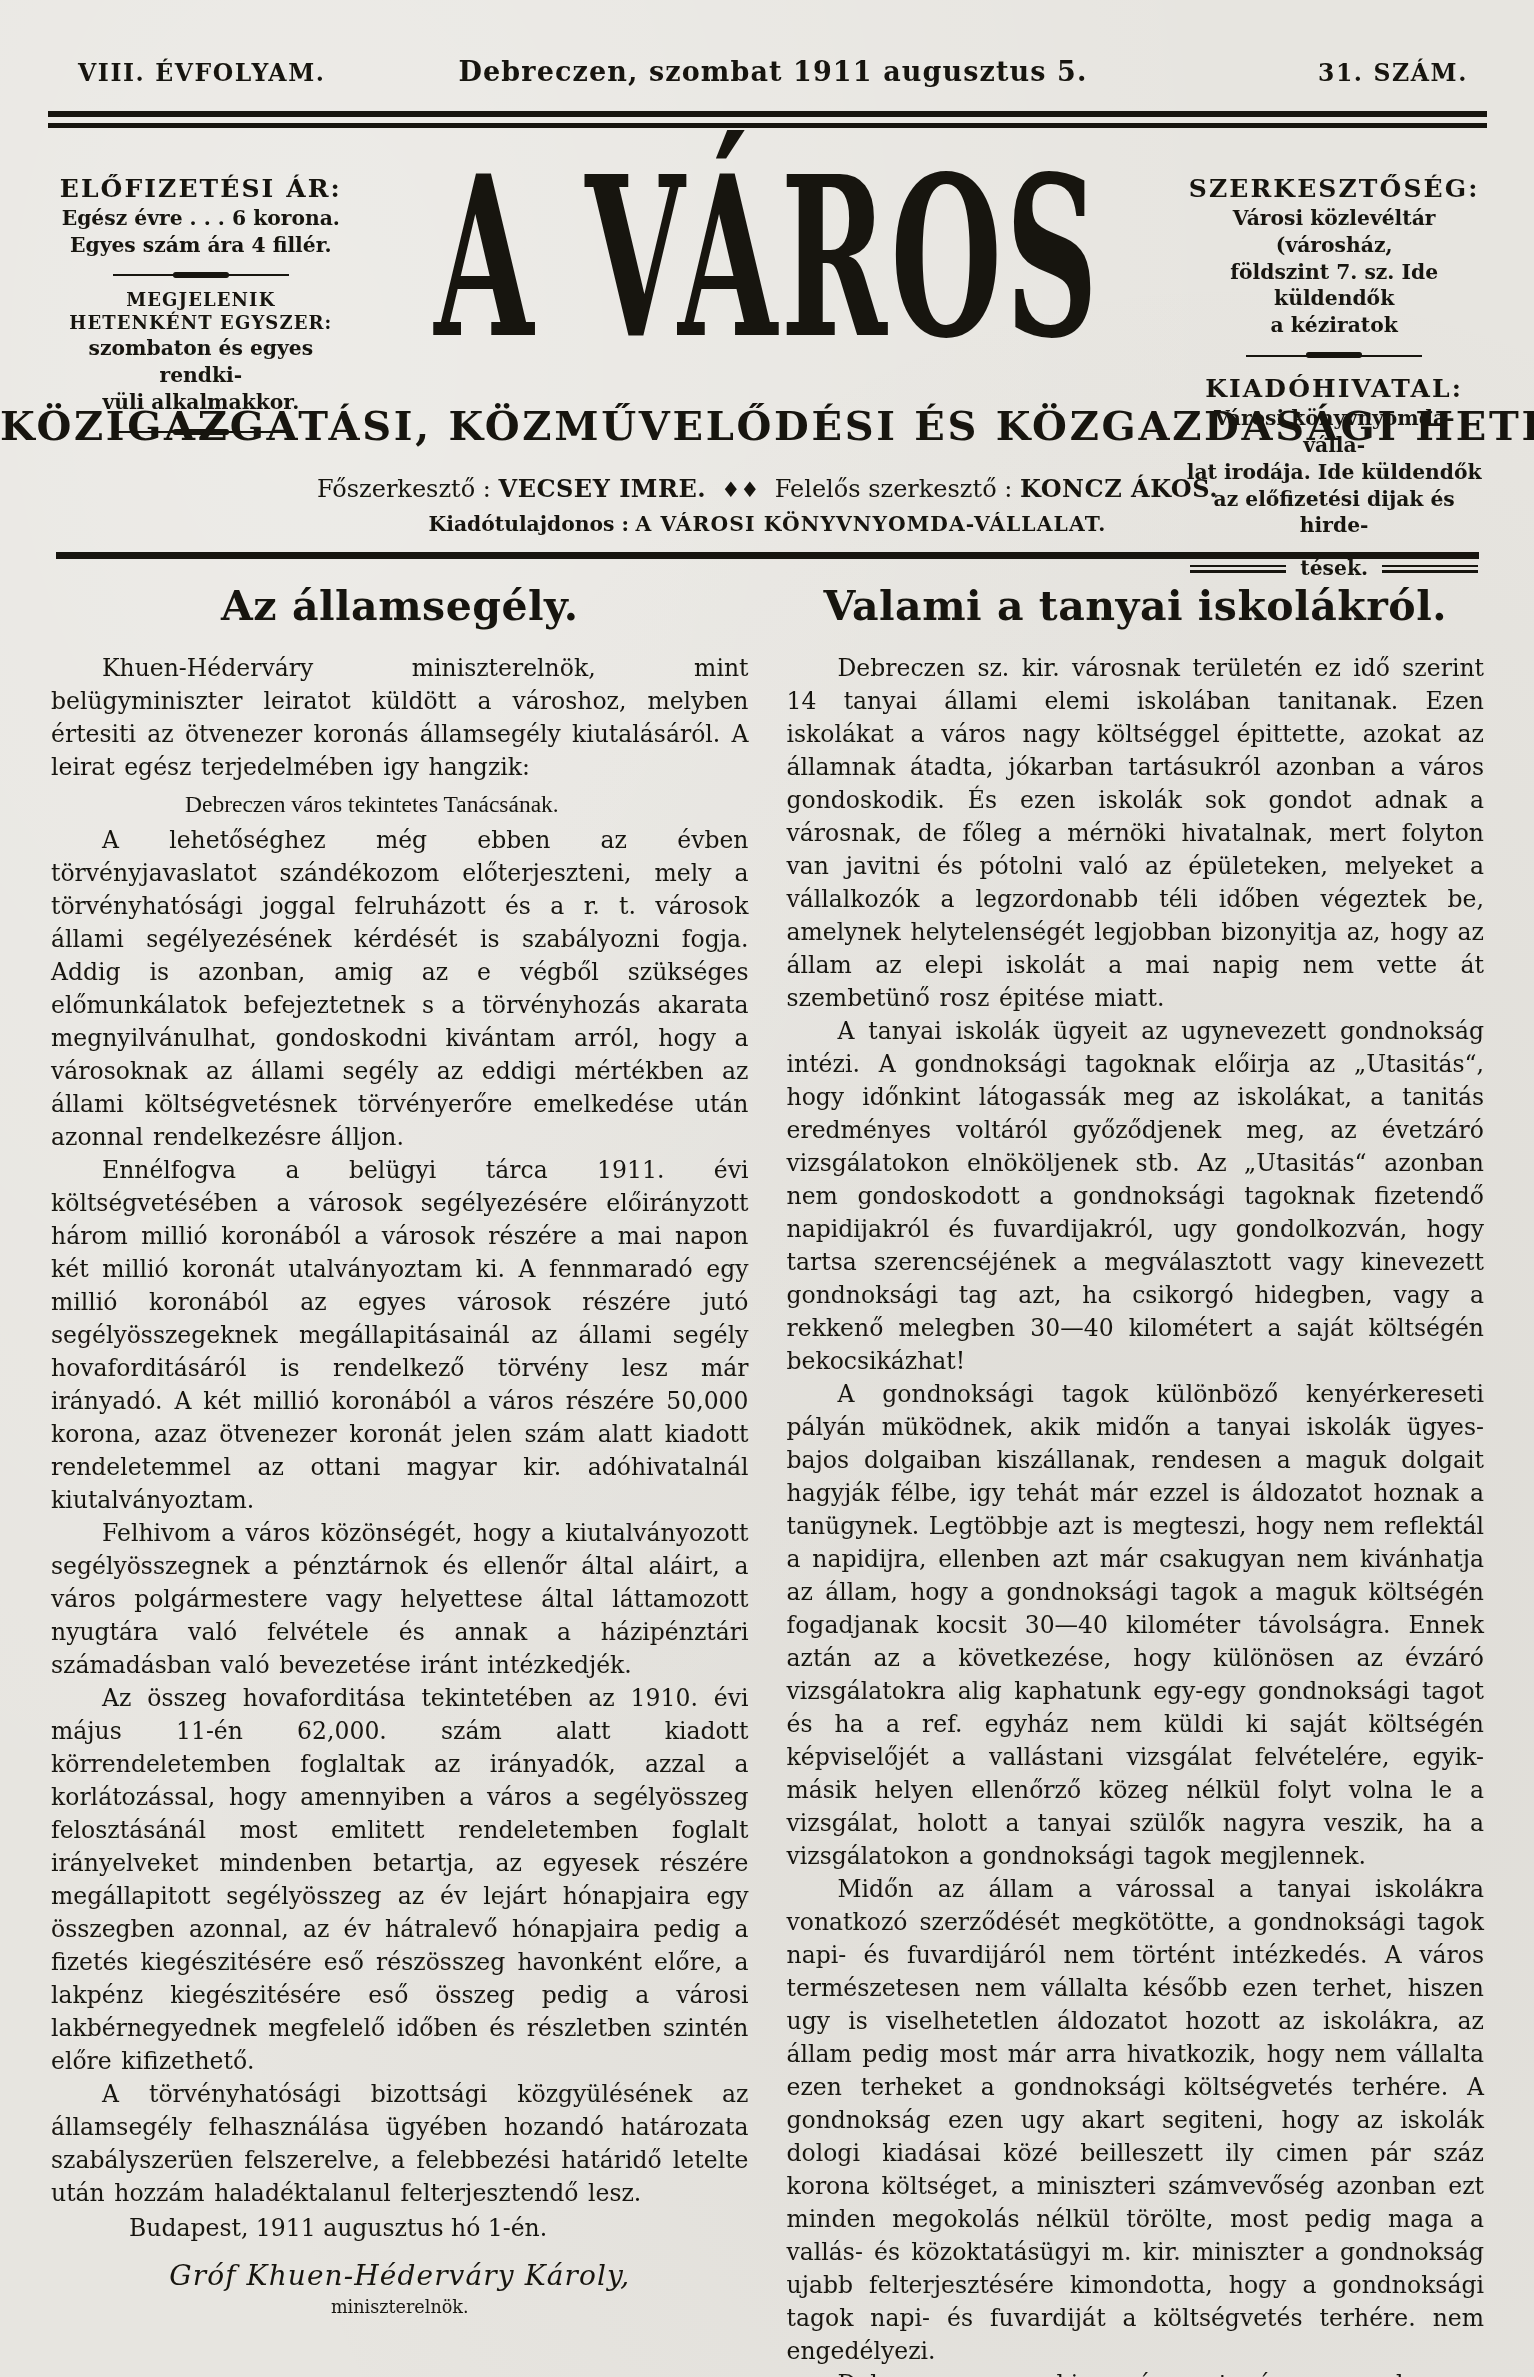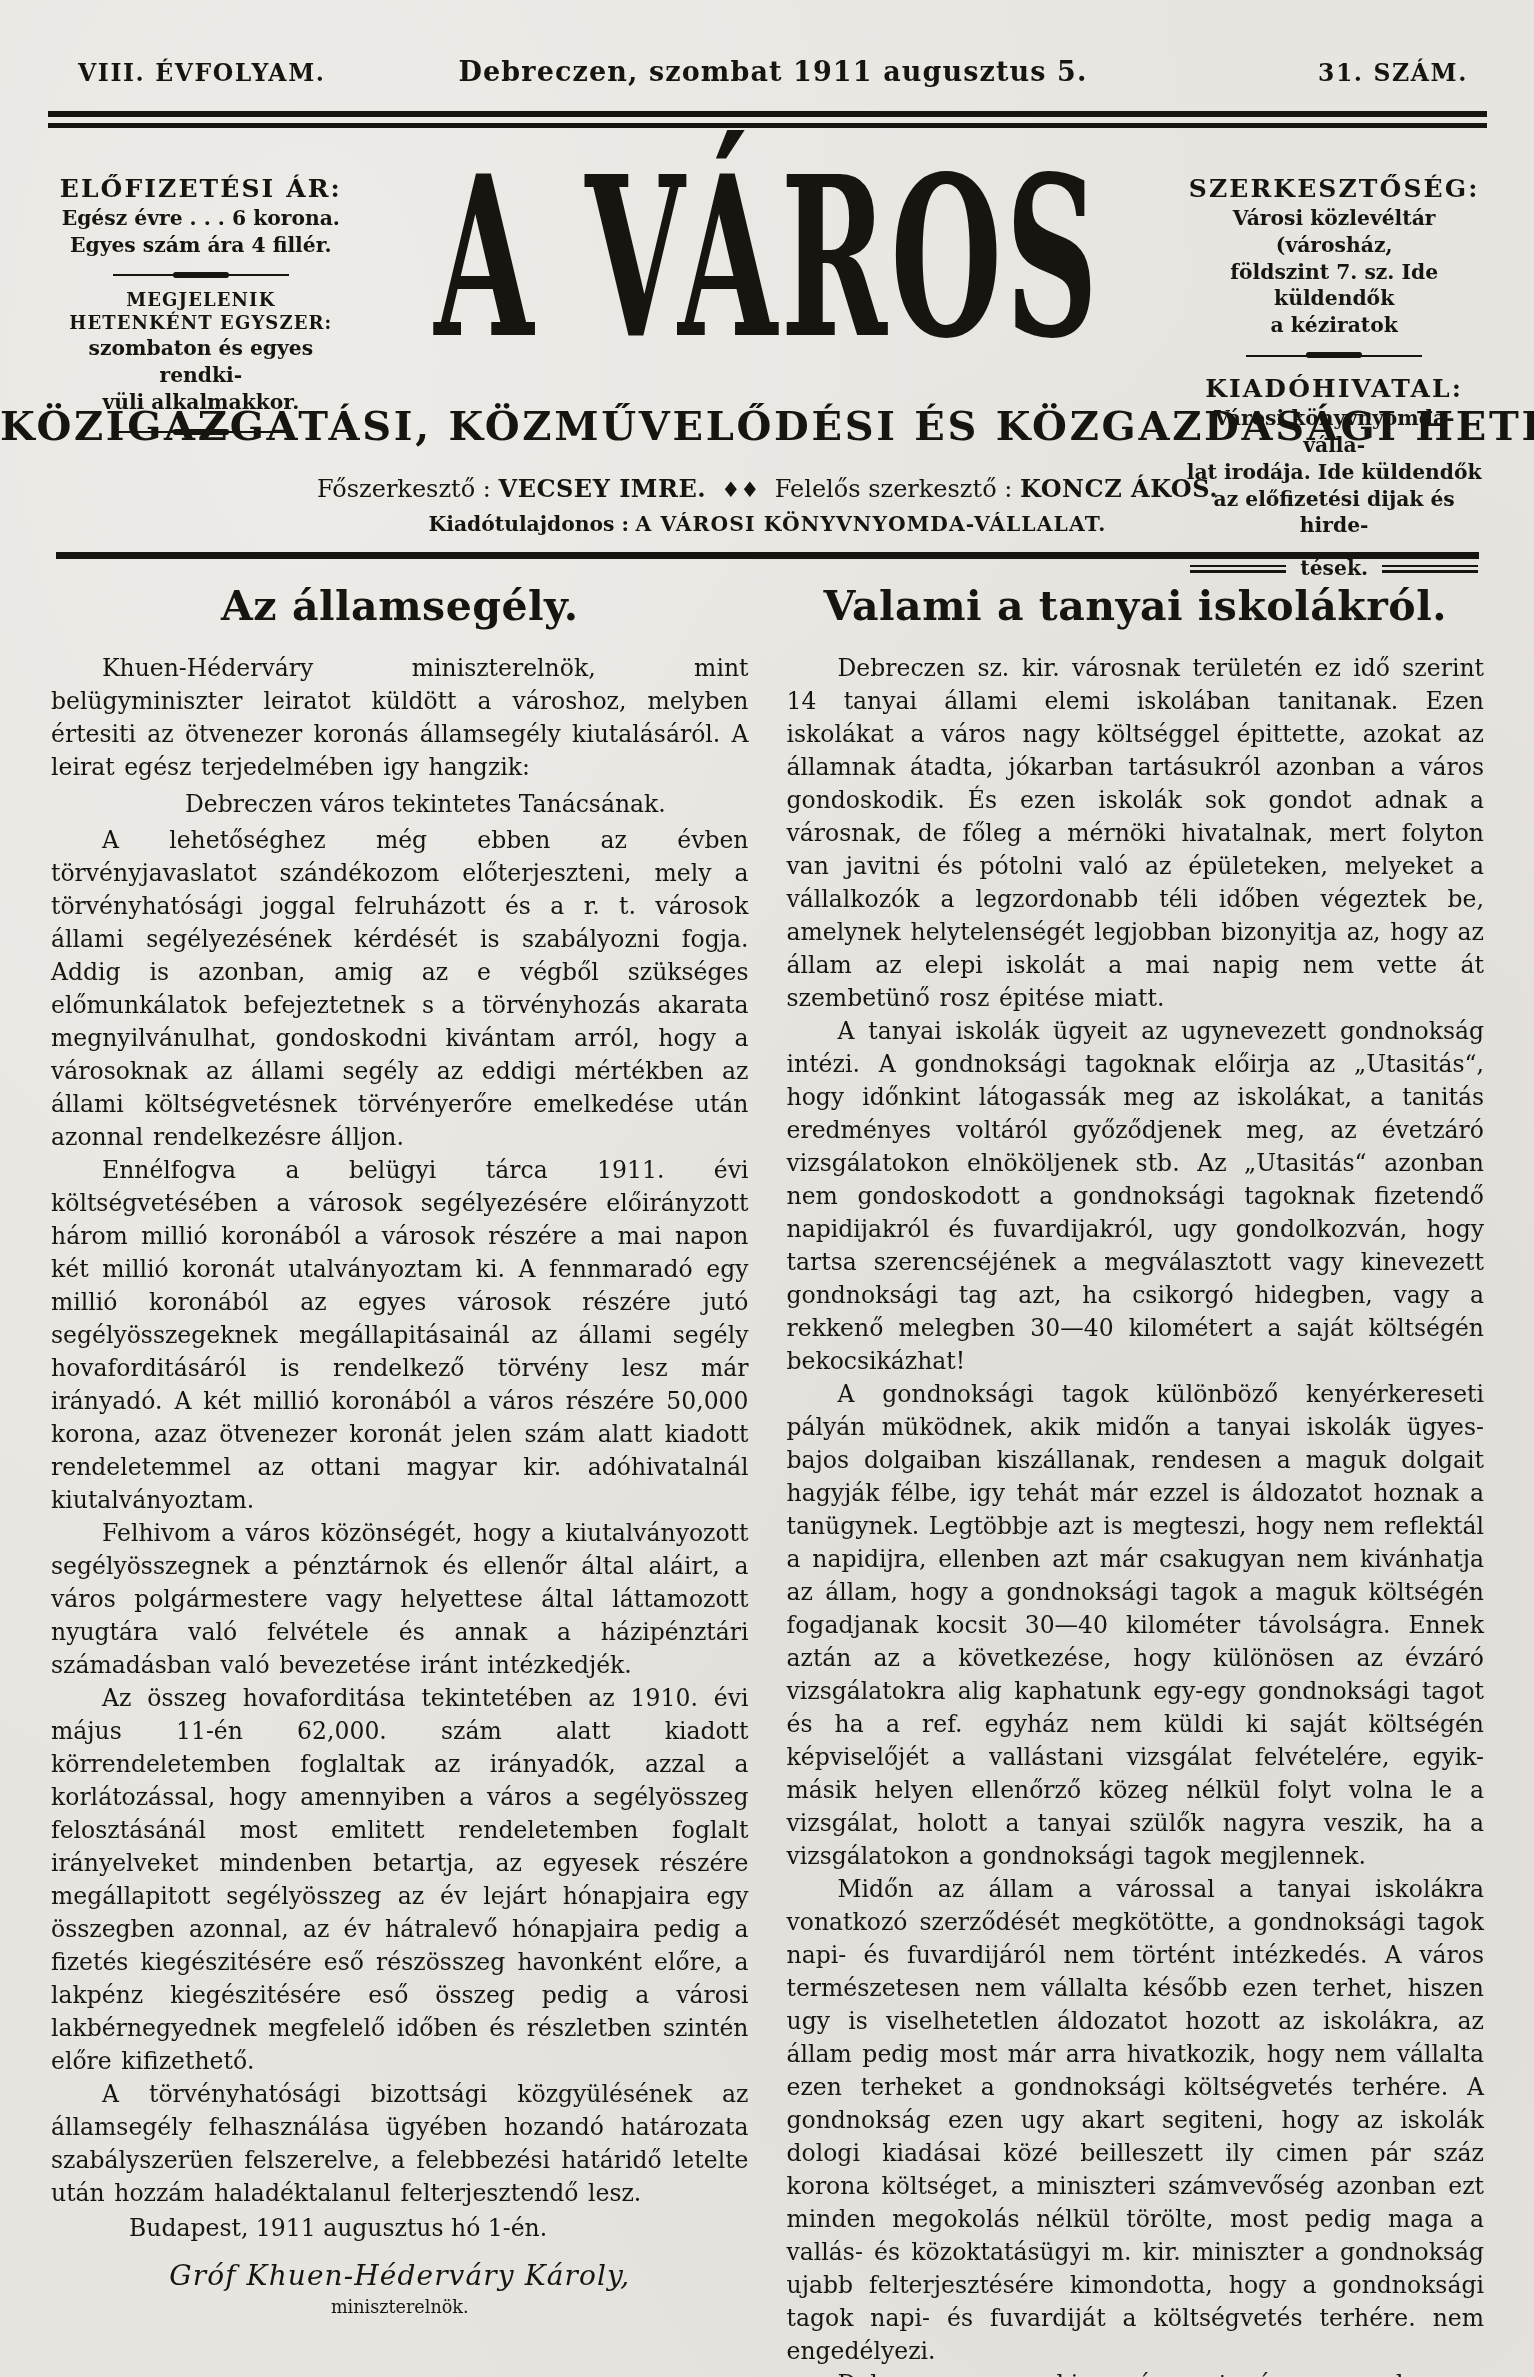--- a/index.html
+++ b/index.html
@@ -92,21 +92,21 @@
   .art-title{
     margin:0 0 22.4px;text-align:center;
     font-size:41px;font-weight:bold;letter-spacing:0.5px;
   }
   .para{
     margin:0;font-size:23.5px;line-height:33px;
     text-align:justify;text-indent:51px;
     word-spacing:2.1px;
   }
   .address{
-    margin:3.2px 0;font-size:23.5px;line-height:33px;text-indent:134px;
+    margin:3.2px 0;font-size:23.5px;line-height:33px;text-indent:134px;font-family:Liberation Serif, serif;
   }
   .datep{
     margin:2.1px 0 0;font-size:23.5px;line-height:33px;text-indent:78px;
   }
   .signature{
     margin:14px 0 0;text-align:center;
     font-size:28px;font-style:italic;letter-spacing:1.1px;
   }
   .signer{
     margin:5.3px 0 0;text-align:center;font-size:17.6px;font-weight:normal;

